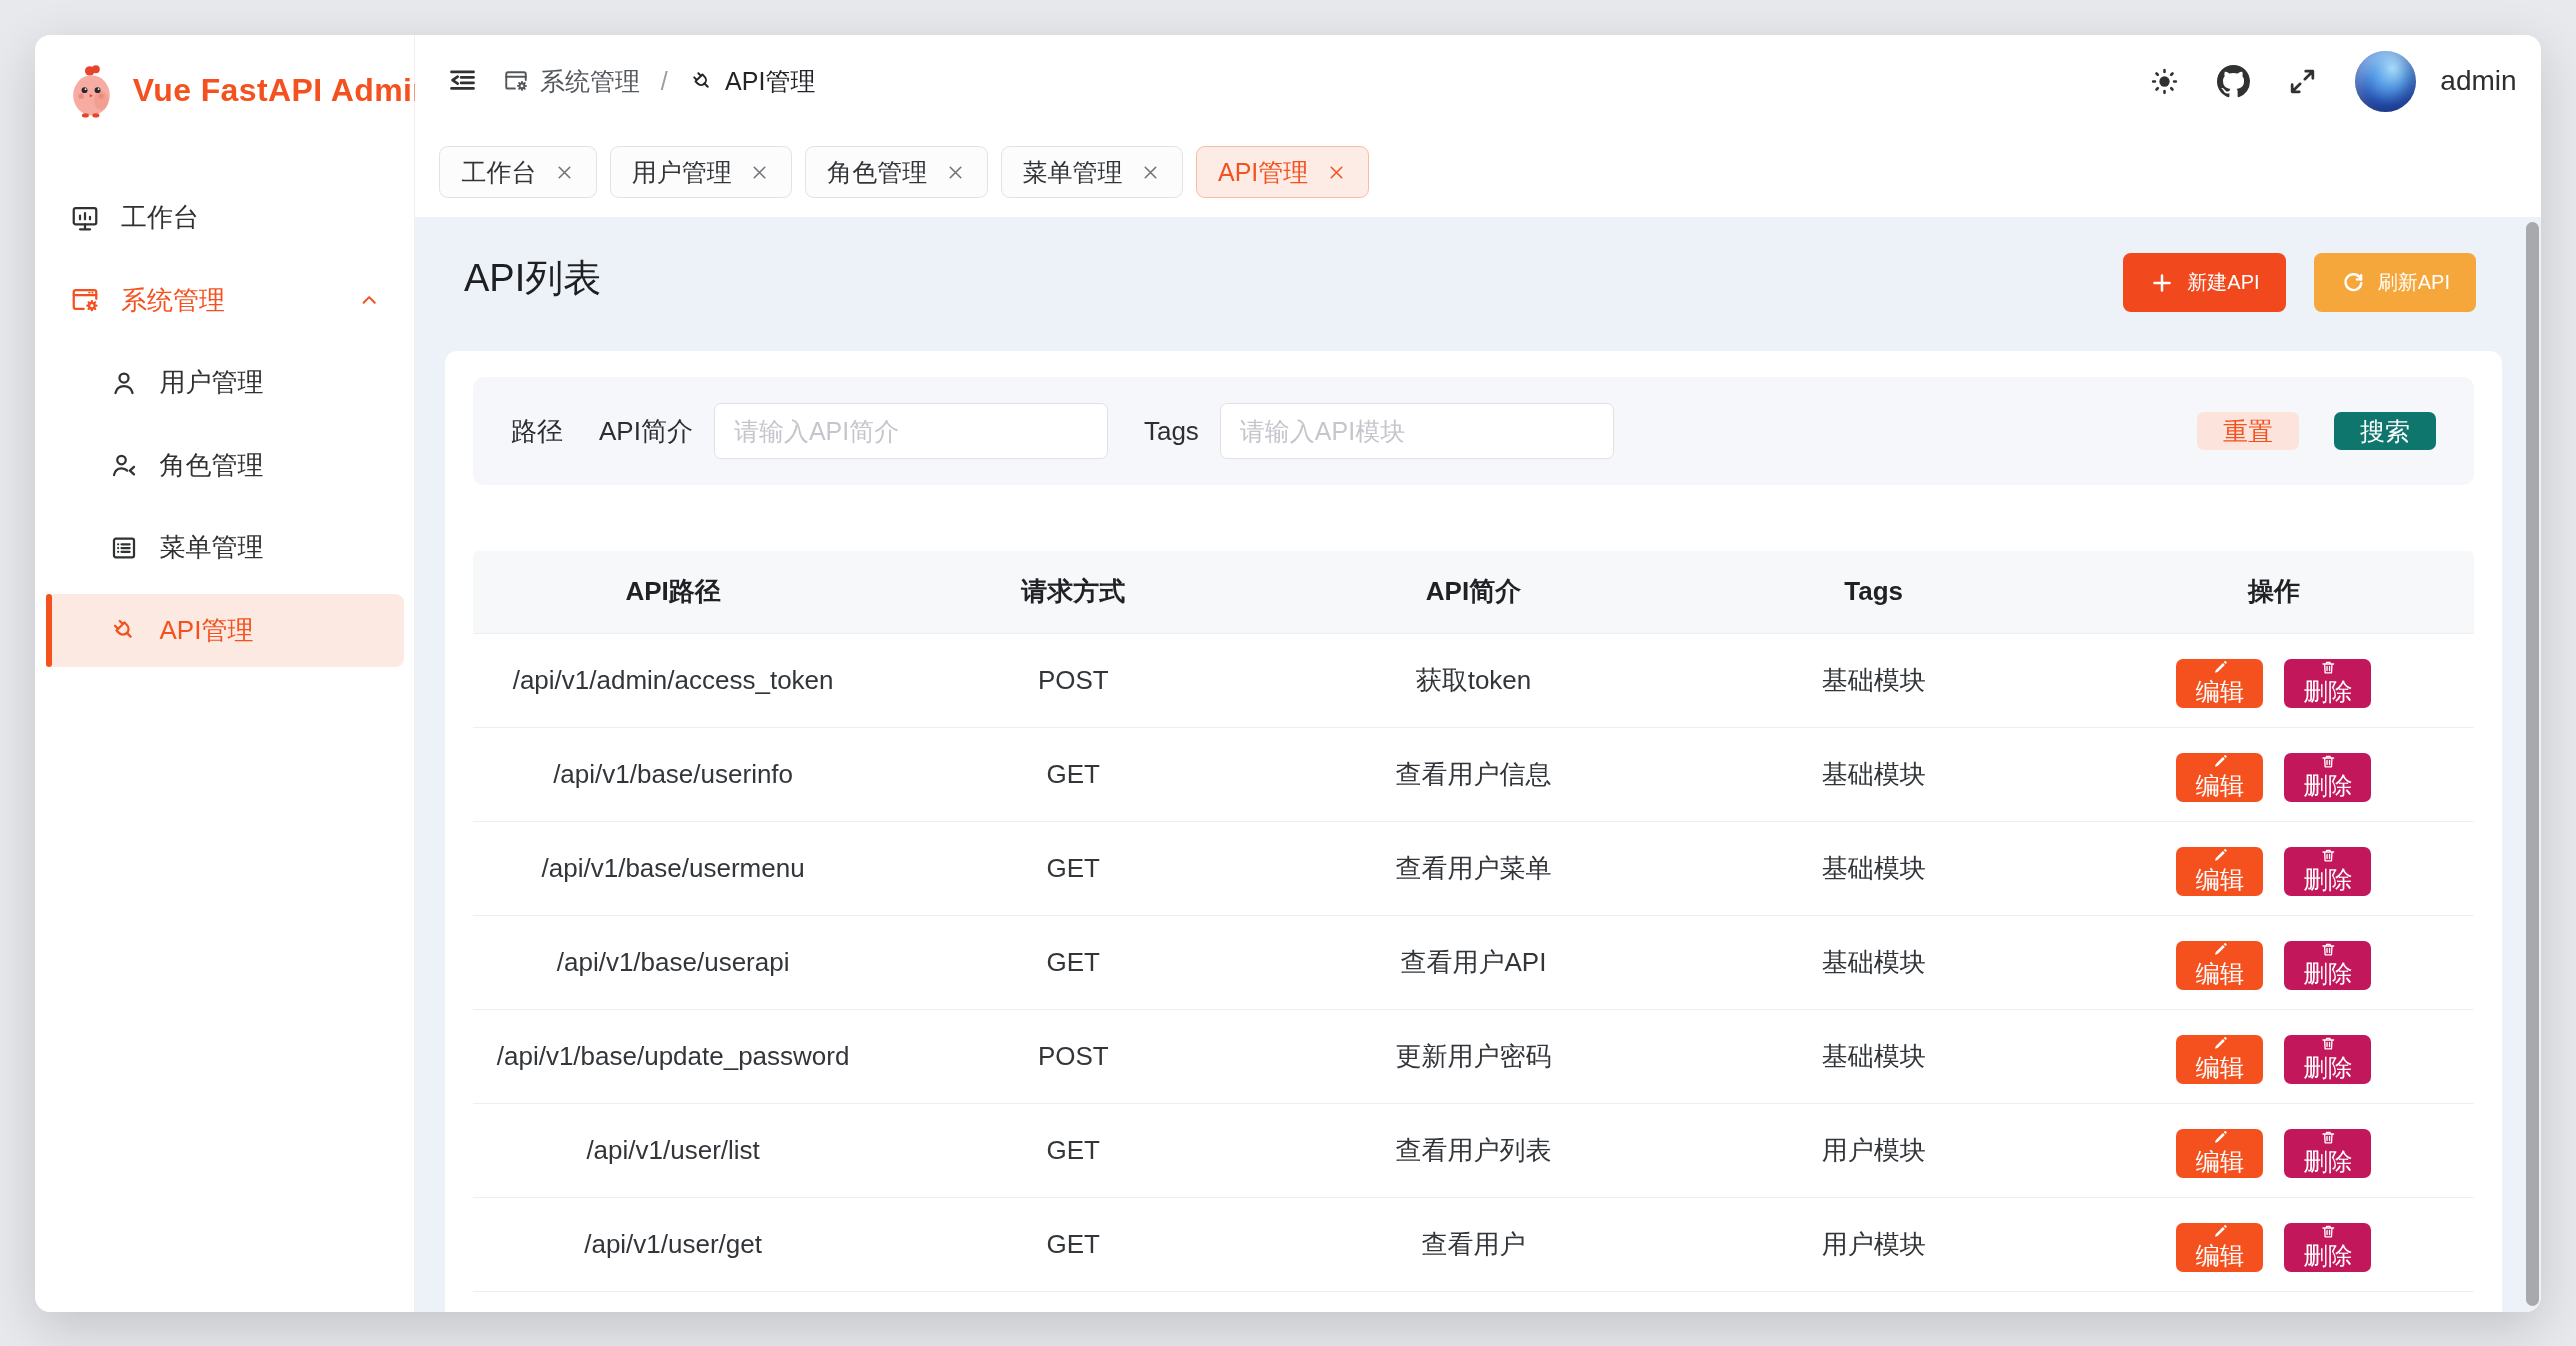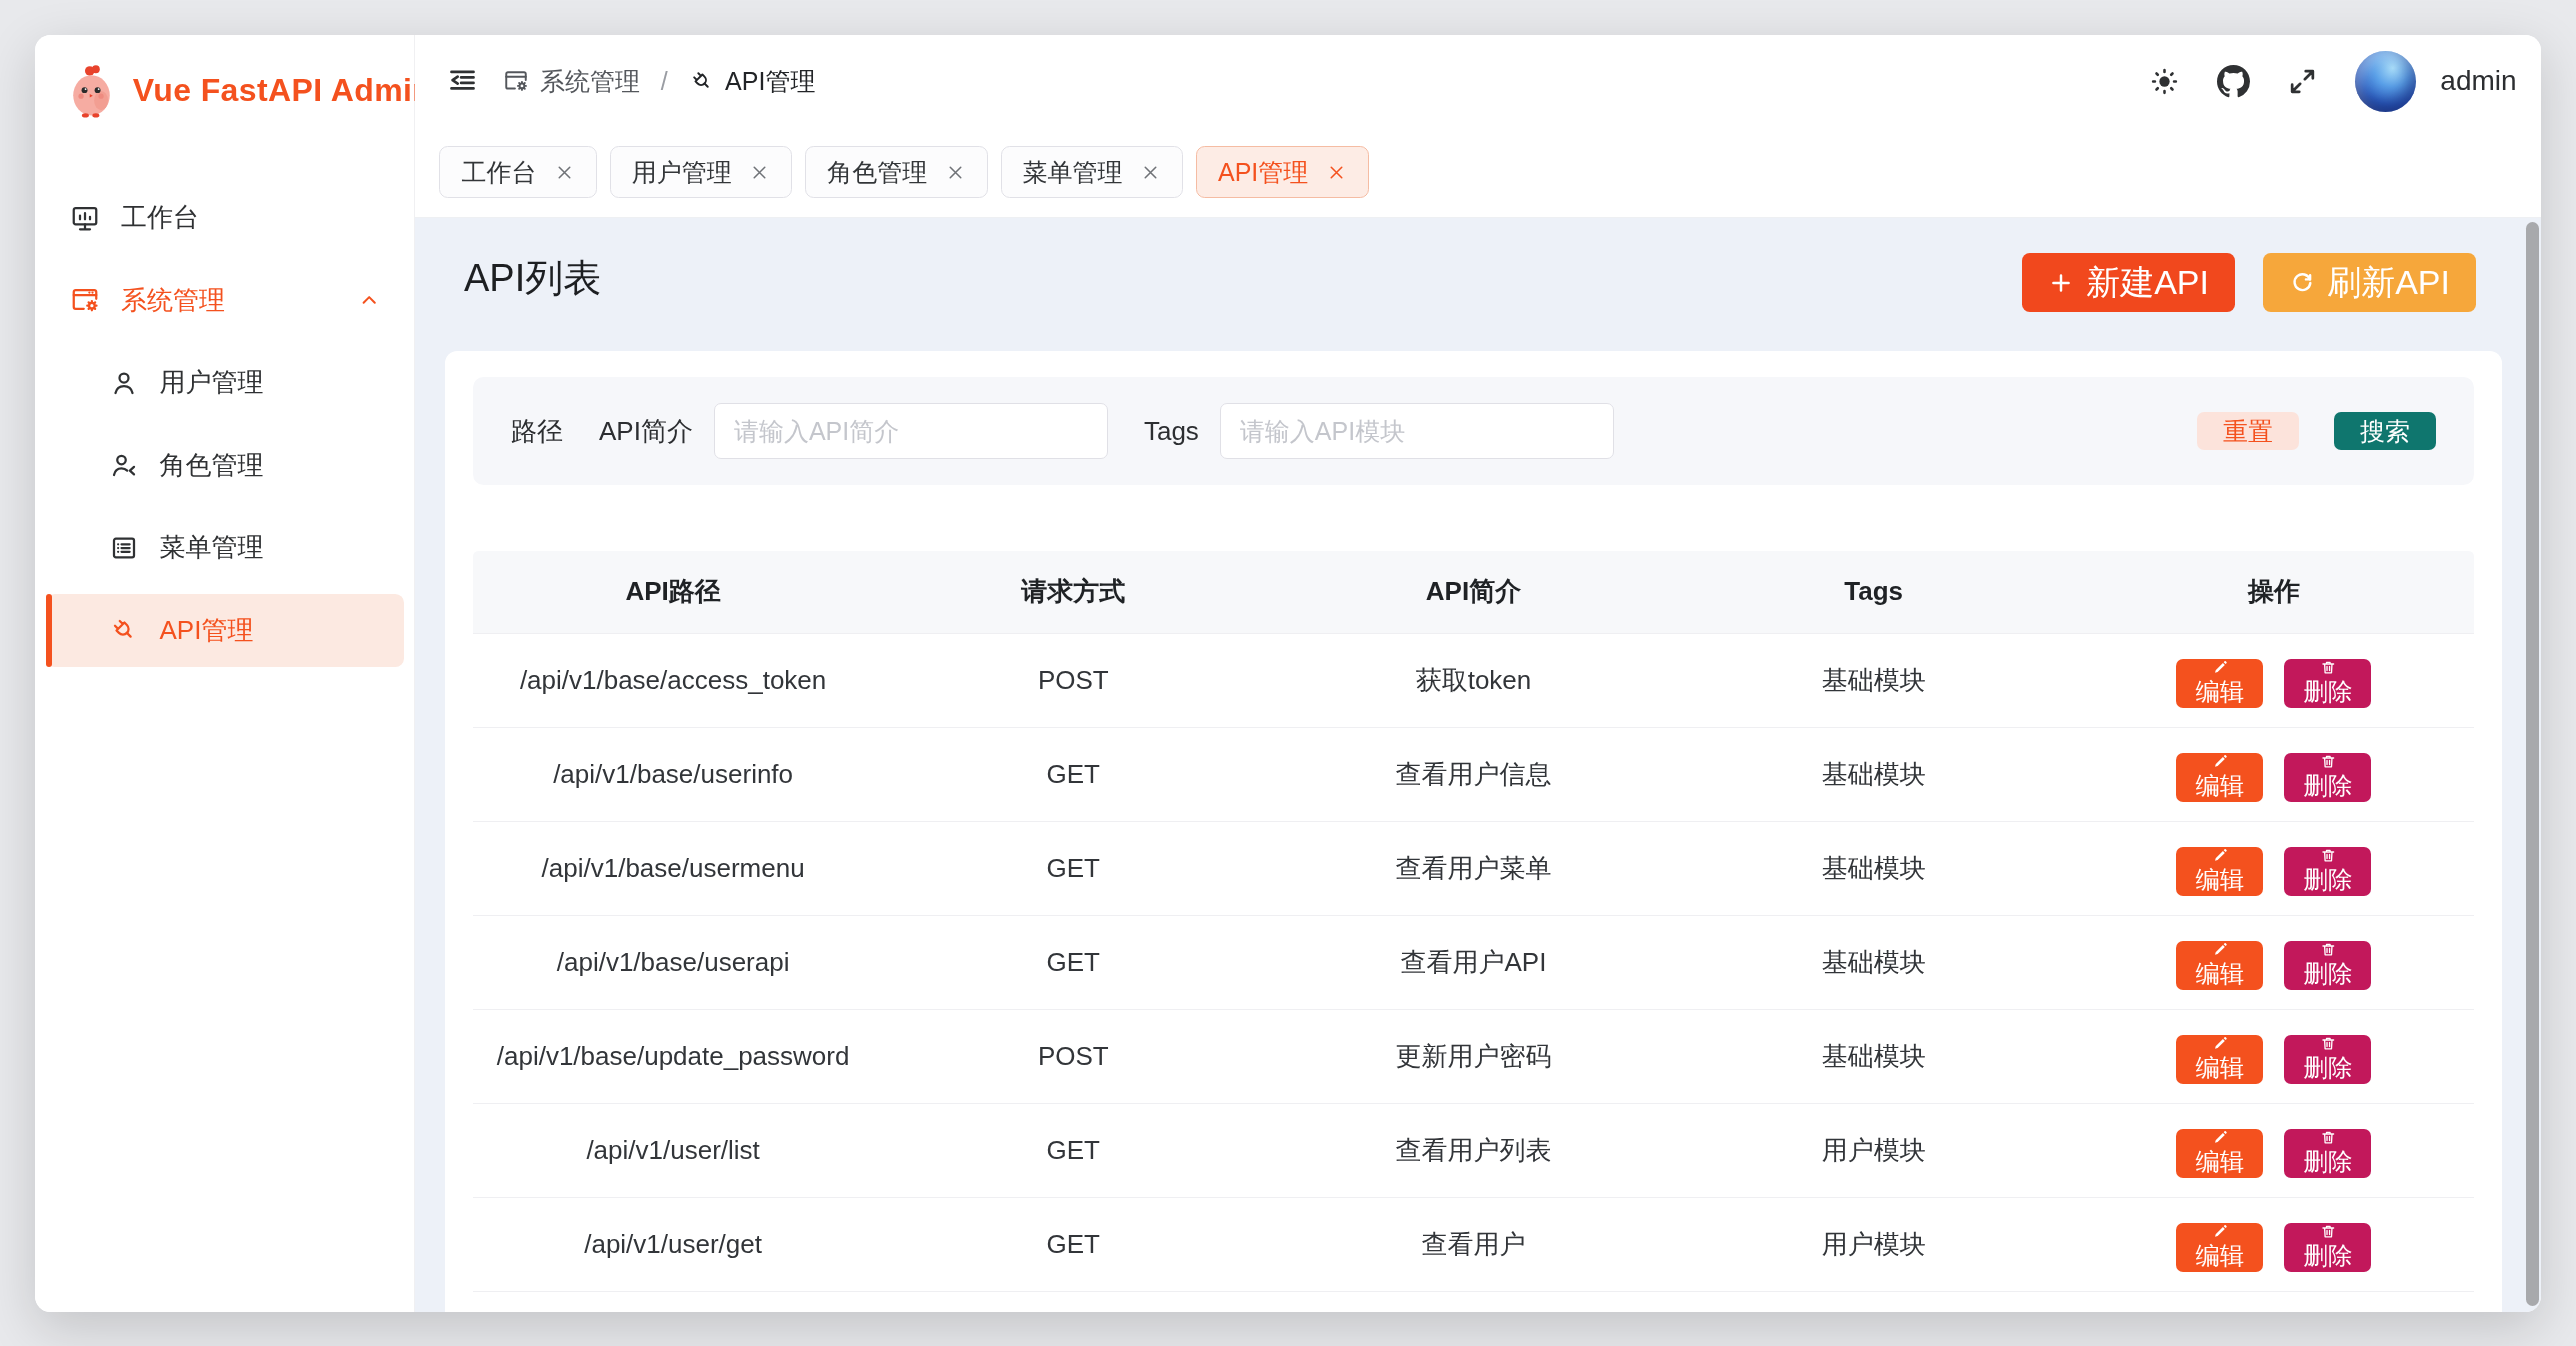--- a/index.html
+++ b/index.html
@@ -69,21 +69,21 @@
   }
   .tab .x{ width:21px; height:21px; color:#6f7277; }
   .tab.active{ background:#FDECE5; border-color:#F5BCA3; color:var(--primary); }
   .tab.active .x{ color:var(--primary); }
   
   .content{ flex:1; background:var(--content-bg); padding:35px 39px 0 30px; min-height:0; }
   .title-row{ display:flex; align-items:flex-start; justify-content:space-between; height:61px; margin:0 26px 37px 19px; }
   .page-title{ font-size:38px; font-weight:500; color:#1d1f22; }
   .title-btns{ display:flex; gap:28px; }
   .btn{ border:none; cursor:pointer; display:inline-flex; align-items:center; justify-content:center; color:#fff; font-family:inherit; }
-  .btn-lg{ height:59px; border-radius:7.8px; font-size:34px; padding:0 26px; gap:12.2px; }
+  .btn-lg{ height:59px; border-radius:7.8px; font-size:20px; padding:0 26px; gap:12.2px; }
   .btn-new{ background:#F1481D; }
   .btn-refresh{ background:var(--warning); }
   .card{ background:#fff; border-radius:12.2px; height:1045px; overflow:hidden; }
   
   .filter-panel{
     margin:26px 28px 0 28px; background:#F6F7FA; border-radius:10.5px;
     padding:26px 38px; display:flex; align-items:center;
   }
   .f-group{ display:flex; align-items:center; gap:21px; margin-right:36px; }
   .f-label{ font-size:26px; color:#2c2e31; white-space:nowrap; }
@@ -360,21 +360,21 @@
               <th>API路径</th>
               <th>请求方式</th>
               <th>API简介</th>
               <th>Tags</th>
               <th>操作</th>
             </tr>
           </thead>
           <tbody id="table-body">
 
             <tr>
-              <td>/api/v1/base/access_token</td>
+              <td>/api/v1/admin/access_token</td>
               <td>POST</td>
               <td>获取token</td>
               <td>基础模块</td>
               <td>
                 <button class="btn btn-sm btn-edit">
                     <svg viewBox="0 0 24 24" width="22.6" height="22.6" fill="#fff">
                       <path d="M4.6 19.4l.9-3.6L15.7 5.6l2.7 2.7L8.2 18.5l-3.6.9zM16.8 4.5l1.2-1.2a1.2 1.2 0 0 1 1.7 0l1 1a1.2 1.2 0 0 1 0 1.7l-1.2 1.2-2.7-2.7z"></path>
                     </svg>
                     <span>编辑</span>
                   </button>

